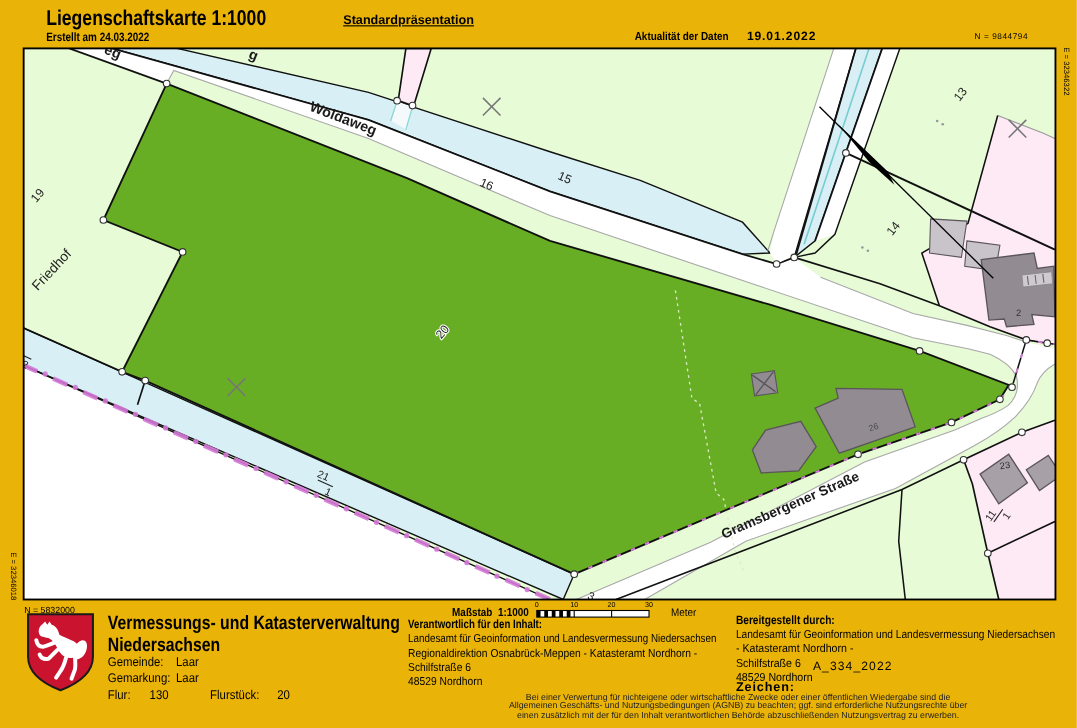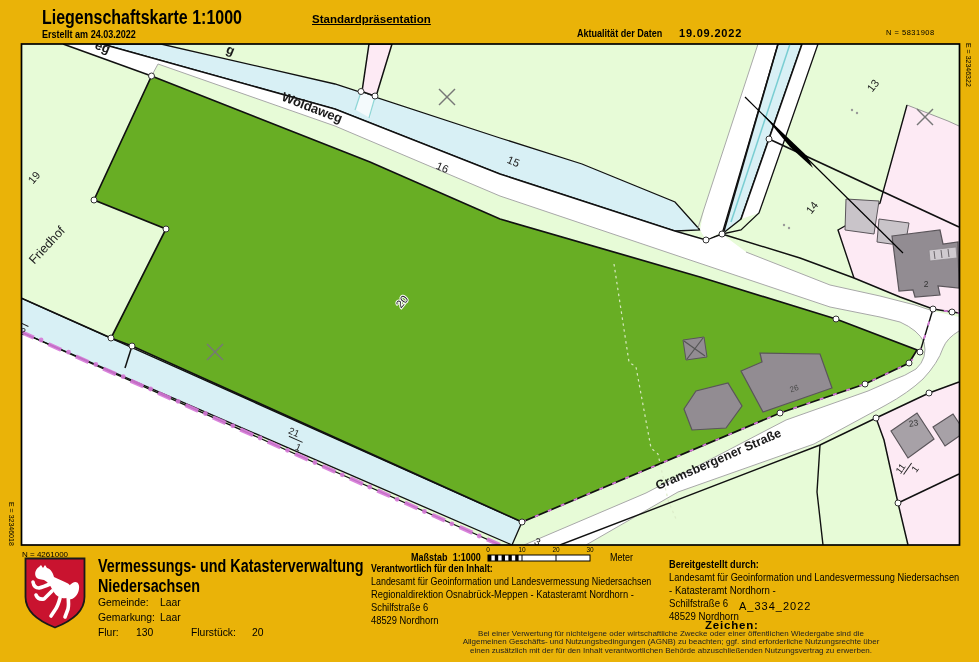--- a/index.html
+++ b/index.html
@@ -13,29 +13,29 @@
 <div id="page">
 
   <div class="t b" style="left:42px;top:6px;font-size:19.5px;transform:scaleX(0.82);transform-origin:0 0;">Liegenschaftskarte 1:1000</div>
 
   <div class="t b" style="left:42px;top:27.5px;font-size:11px;transform:scaleX(0.82);transform-origin:0 0;">Erstellt am 24.03.2022</div>
 
   <div class="t b" style="left:312px;top:13px;font-size:11.5px;text-decoration:underline;">Standardpräsentation</div>
 
   <div class="t b" style="left:577px;top:27px;font-size:10.5px;transform:scaleX(0.86);transform-origin:0 0;">Aktualität der Daten</div>
 
-  <div class="t b" style="left:679px;top:26.5px;font-size:11px;letter-spacing:0.8px;">19.09.2022</div>
-
-  <div class="t" style="left:886px;top:27.5px;font-size:7.5px;letter-spacing:0.5px;">N = 5831908</div>
+  <div class="t b" style="left:679px;top:26.5px;font-size:11px;letter-spacing:0.8px;">19.01.2022</div>
+
+  <div class="t" style="left:886px;top:27.5px;font-size:7.5px;letter-spacing:0.5px;">N = 9844794</div>
 
   <div class="t" style="left:972px;top:43px;font-size:7px;transform:rotate(90deg);transform-origin:0 0;">E = 32346322</div>
 
   <div class="t" style="left:15px;top:502px;font-size:7px;transform:rotate(90deg);transform-origin:0 0;">E = 32346018</div>
 
-  <div class="t" style="left:22px;top:550px;font-size:8px;">N = 4261000</div>
+  <div class="t" style="left:22px;top:550px;font-size:8px;">N = 5832000</div>
 
   <svg id="map" style="position:absolute;left:0;top:0;" width="979" height="662" viewBox="0 0 979 662">
     <defs>
       <clipPath id="fr">
           <rect x="21.5" y="44" width="938" height="501"></rect>
         </clipPath>
     </defs>
 
     <rect x="21.5" y="44" width="938" height="501" fill="#ffffff" stroke="none"></rect>
     <g clip-path="url(#fr)">
@@ -307,17 +307,17 @@
   <div class="t" style="left:371px;top:575px;font-size:10.5px;transform:scaleX(0.85);transform-origin:0 0;">Landesamt für Geoinformation und Landesvermessung Niedersachsen</div>
   <div class="t" style="left:371px;top:588px;font-size:10.5px;transform:scaleX(0.89);transform-origin:0 0;">Regionaldirektion Osnabrück-Meppen - Katasteramt Nordhorn -</div>
   <div class="t" style="left:371px;top:601px;font-size:10.5px;transform:scaleX(0.89);transform-origin:0 0;">Schilfstraße 6</div>
   <div class="t" style="left:371px;top:614px;font-size:10.5px;transform:scaleX(0.89);transform-origin:0 0;">48529 Nordhorn</div>
 
   <div class="t b" style="left:669px;top:558px;font-size:11px;transform:scaleX(0.84);transform-origin:0 0;">Bereitgestellt durch:</div>
   <div class="t" style="left:669px;top:571px;font-size:10.5px;transform:scaleX(0.88);transform-origin:0 0;">Landesamt für Geoinformation und Landesvermessung Niedersachsen</div>
   <div class="t" style="left:669px;top:584px;font-size:10.5px;transform:scaleX(0.92);transform-origin:0 0;">- Katasteramt Nordhorn -</div>
   <div class="t" style="left:669px;top:597px;font-size:10.5px;transform:scaleX(0.92);transform-origin:0 0;">Schilfstraße 6</div>
   <div class="t" style="left:669px;top:610px;font-size:10.5px;transform:scaleX(0.92);transform-origin:0 0;">48529 Nordhorn</div>
-  <div class="t b" style="left:669px;top:619px;font-size:11.5px;letter-spacing:0.8px;margin-left:36px;">Zeichen:</div>
+  <div class="t b" style="left:669px;top:619px;font-size:11.5px;letter-spacing:0.8px;">Zeichen:</div>
   <div class="t" style="left:739px;top:600px;font-size:11px;letter-spacing:1px;">A_334_2022</div>
 
   <div class="t" style="left:441px;top:630px;width:460px;font-size:8px;line-height:8.3px;text-align:center;color:#222;">Bei einer Verwertung für nichteigene oder wirtschaftliche Zwecke oder einer öffentlichen Wiedergabe sind die<br>Allgemeinen Geschäfts- und Nutzungsbedingungen (AGNB) zu beachten; ggf. sind erforderliche Nutzungsrechte über<br>einen zusätzlich mit der für den Inhalt verantwortlichen Behörde abzuschließenden Nutzungsvertrag zu erwerben.</div>
 </div>
 
 </body></html>

